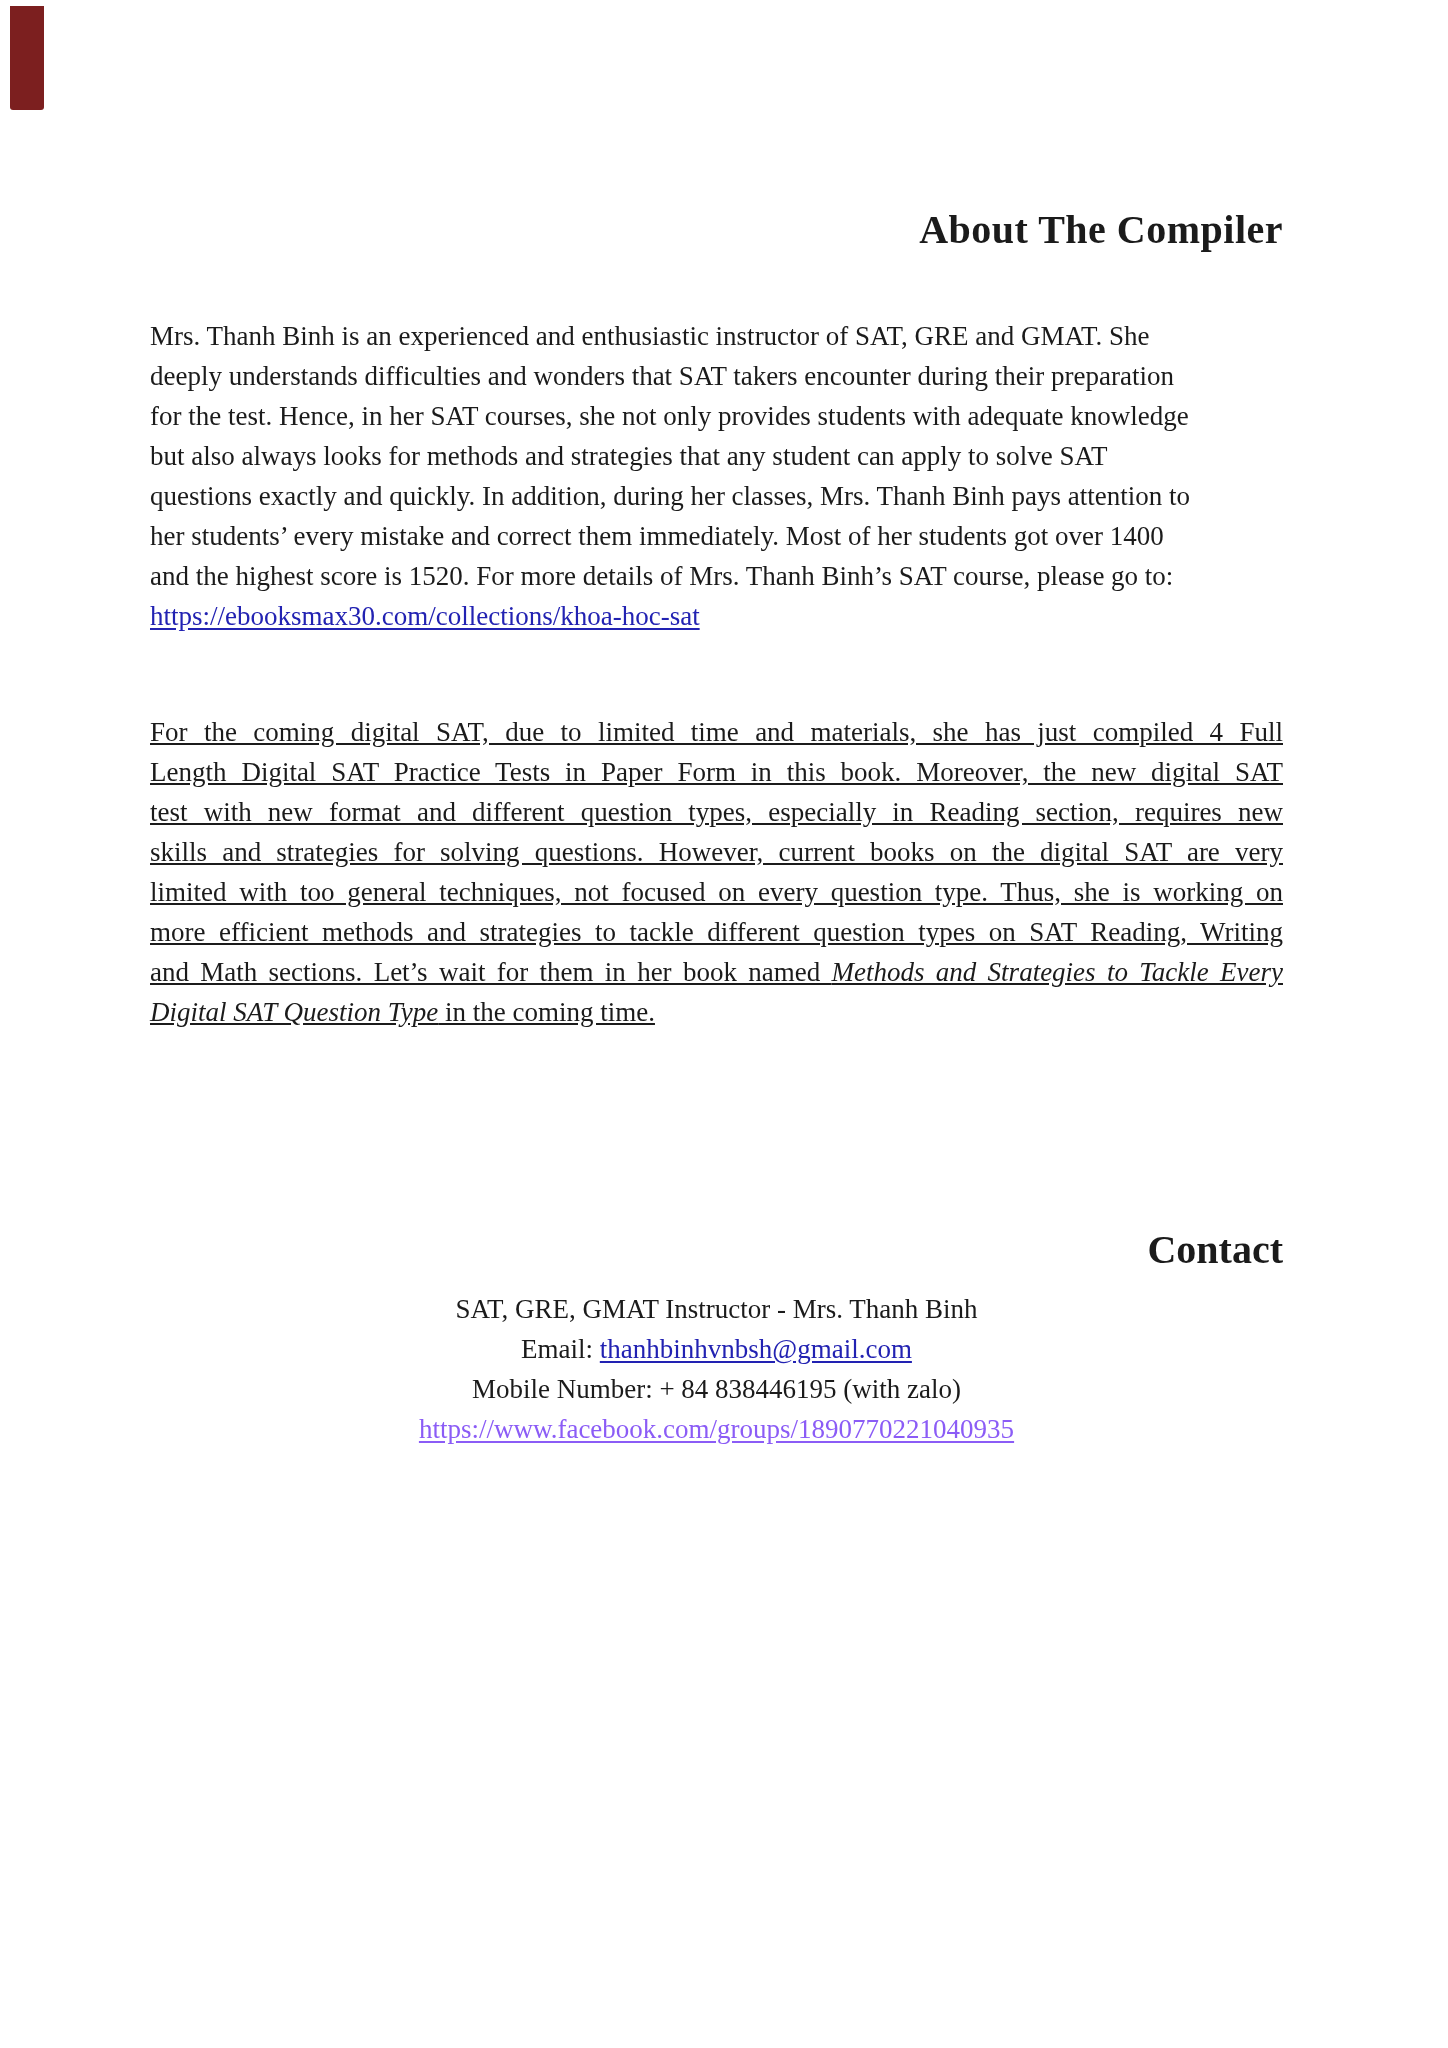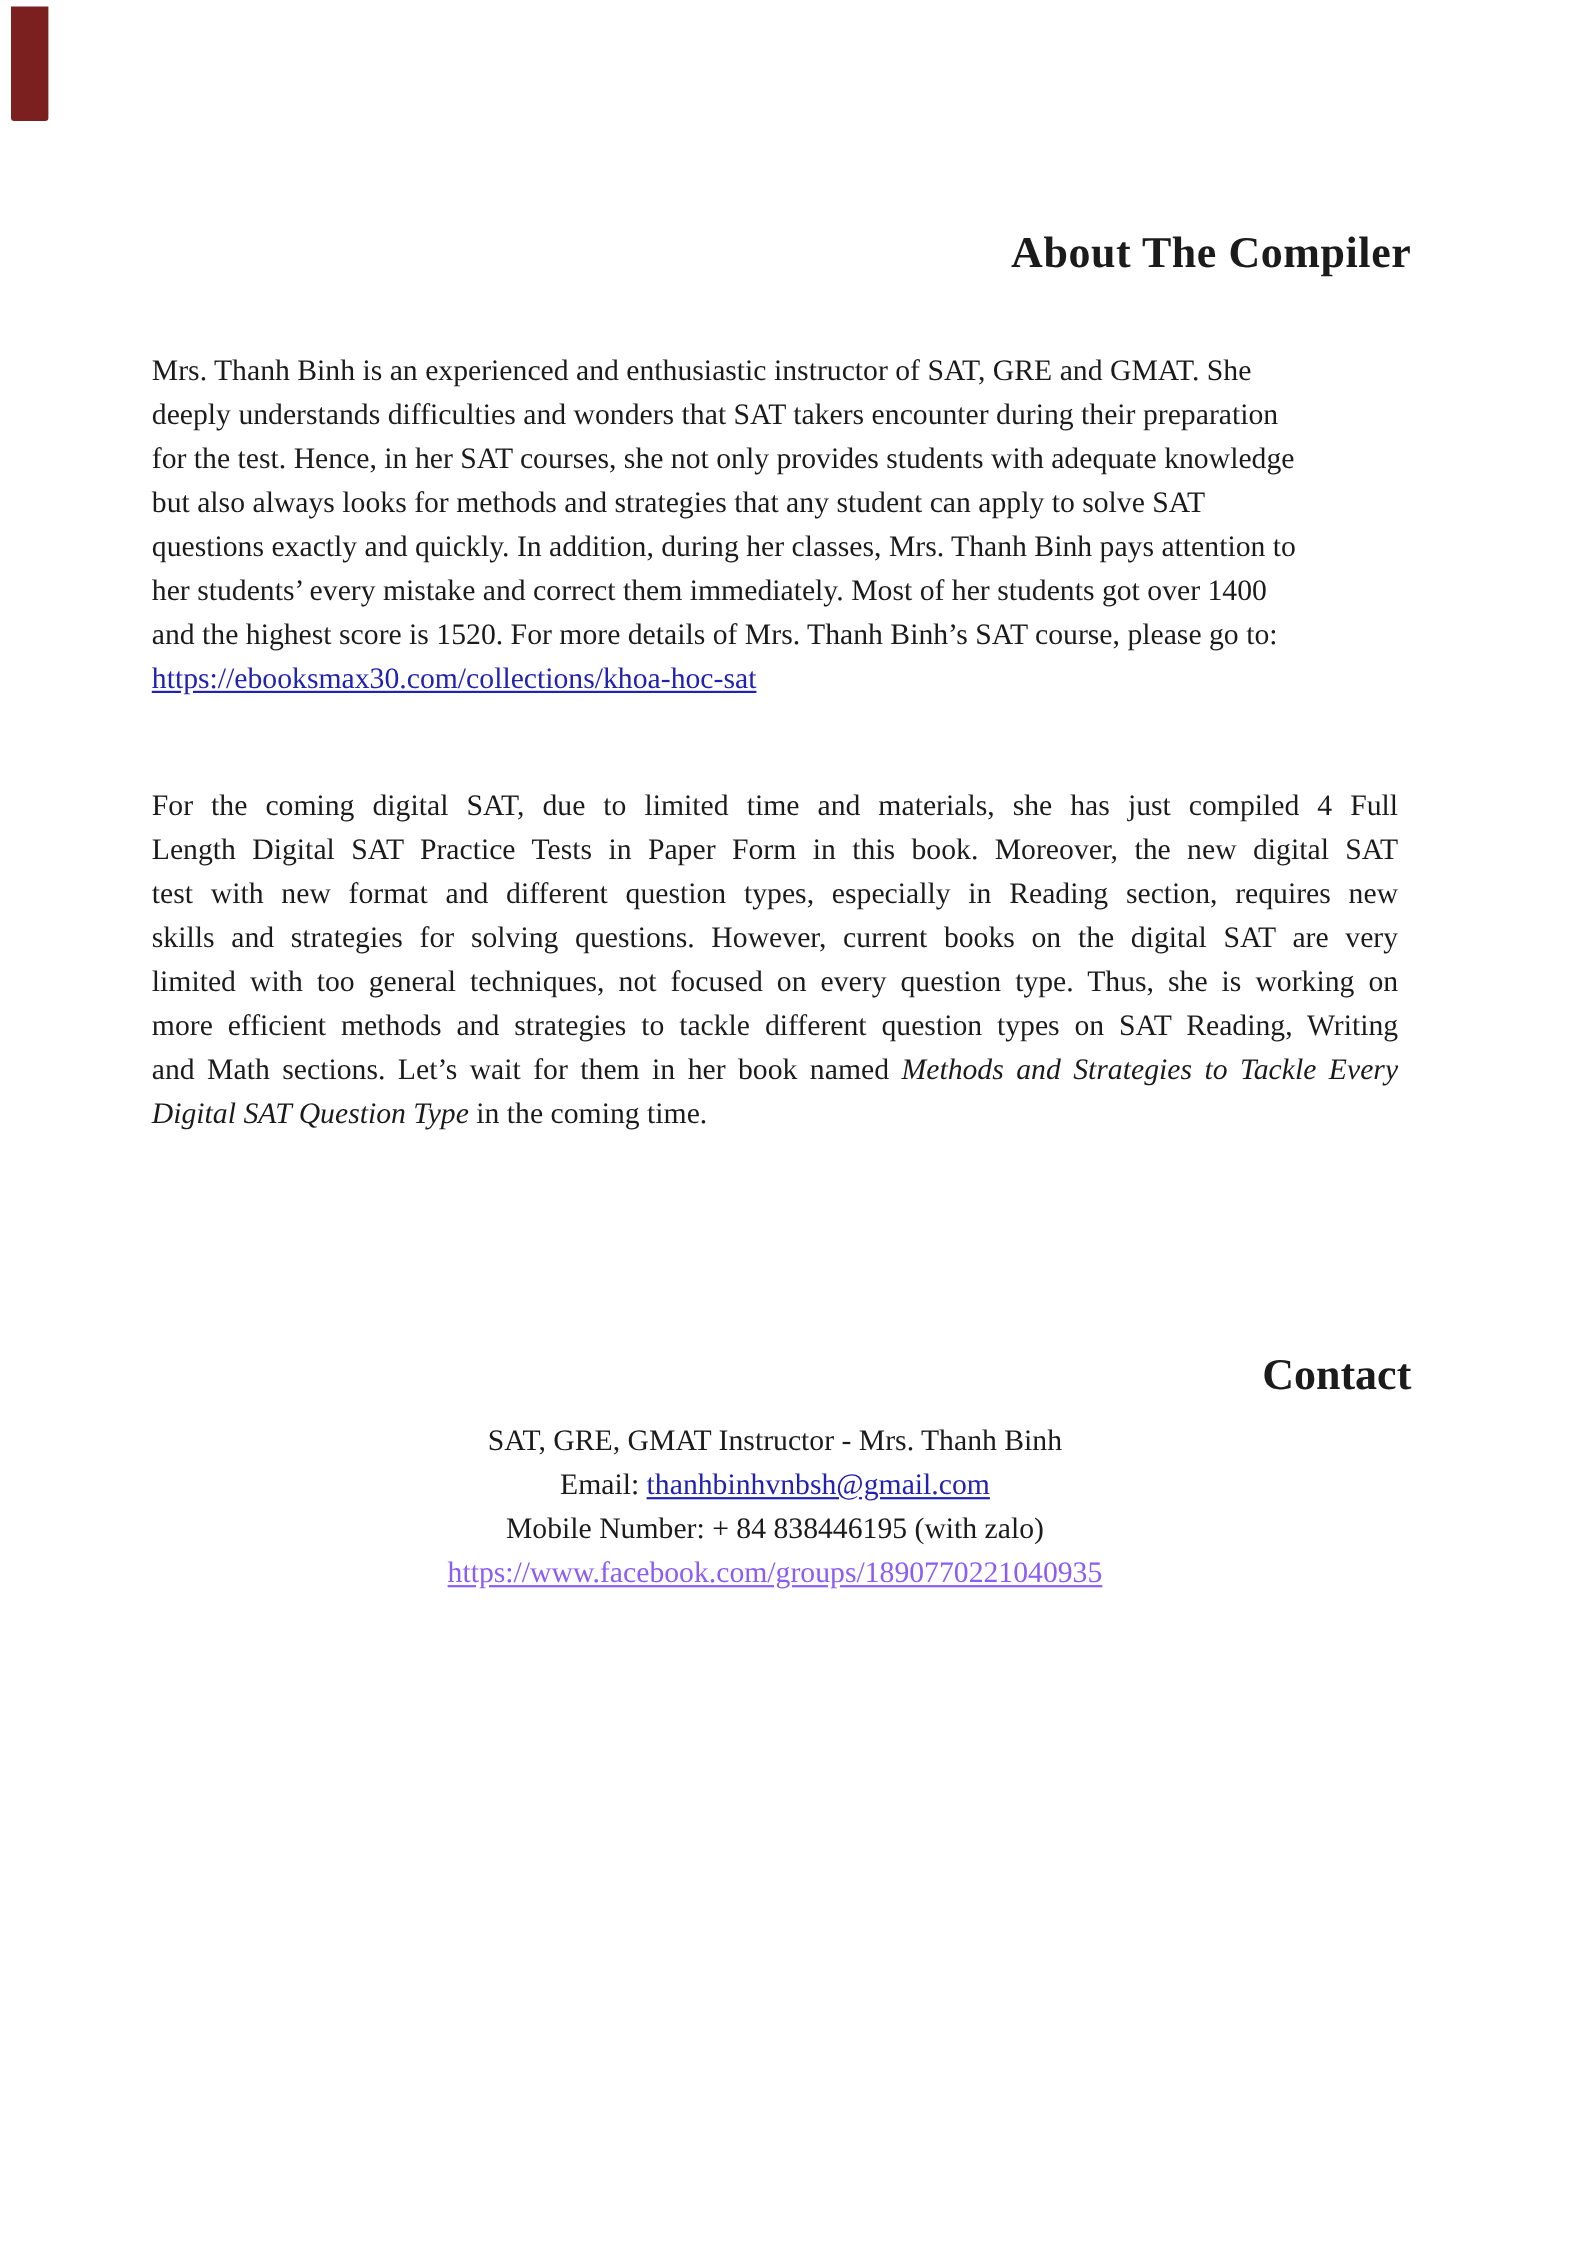--- a/index.html
+++ b/index.html
@@ -27,25 +27,25 @@
     width: 1133px;
     margin: 0;
     text-align: right;
     font-size: 40px;
     line-height: 54px;
     font-weight: 700;
     letter-spacing: 0.5px;
   }
   .textcol {
     position: absolute;
-    left: 138px;
+    left: 150px;
     width: 1133px;
   }
   .para1 { top: 316px; }
-  .para2 { top: 712px; }
+  .para2 { top: 712px; text-decoration: underline; }
   .line {
     font-size: 27px;
     line-height: 40px;
     white-space: nowrap;
     text-align: left;
   }
   .line.just {
     white-space: normal;
     text-align: justify;
     text-align-last: justify;

